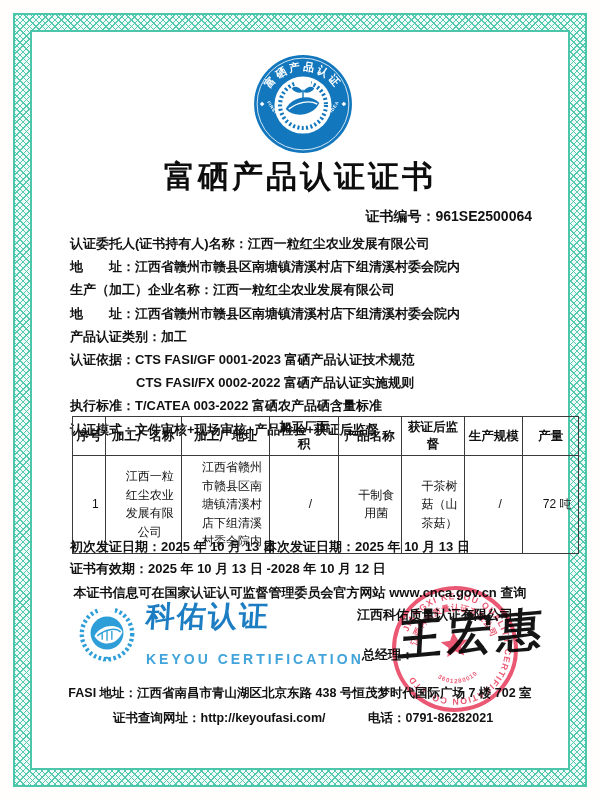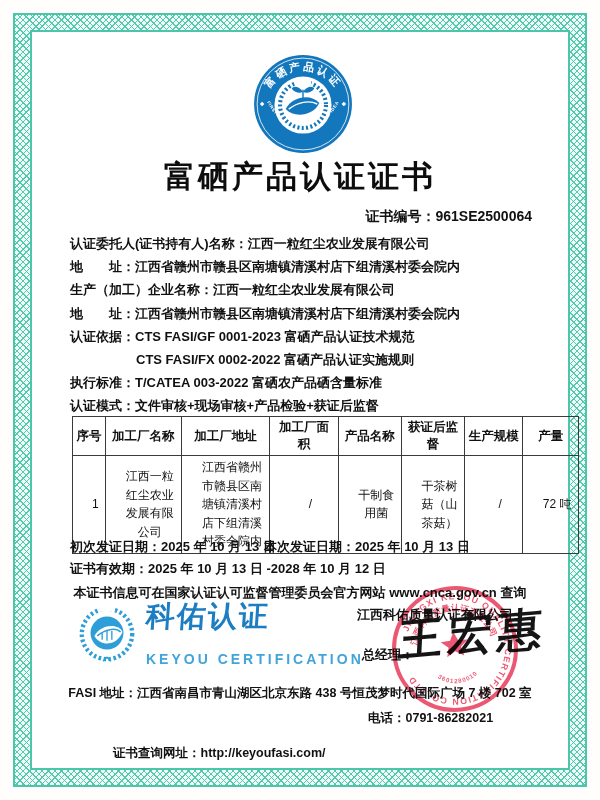--- a/index.html
+++ b/index.html
@@ -35,21 +35,21 @@
   .query-note{left:0;top:584px;width:100%;text-align:center;font-size:13px;font-weight:700;}
   .issuer-logo{left:76px;top:601px;display:flex;align-items:center;gap:8px;}
   .logo-text-cn{font-size:29px;font-weight:900;color:#1c7dc3;letter-spacing:2px;transform:skewX(-4deg);display:block;line-height:30px;}
   .logo-text-en{font-size:14px;font-weight:700;color:#41a4da;letter-spacing:3px;display:block;margin-top:20px;}
   .company{left:357px;top:606px;font-size:13px;font-weight:700;}
   .manager{left:362px;top:646px;font-size:13px;font-weight:700;}
   .signature{left:398px;top:604px;font-size:44px;font-weight:700;font-family:"DejaVu Serif",serif;
     transform:rotate(-5deg) skewX(-8deg);color:#151515;letter-spacing:6px;line-height:60px;}
   .seal{left:389px;top:583px;width:132px;height:132px;opacity:.88;mix-blend-mode:multiply;transform:rotate(-6deg);}
   .fasi{left:0;top:685px;width:100%;text-align:center;font-size:12.5px;font-weight:700;}
-  .contact-url{left:113px;top:710px;font-size:12.5px;font-weight:600;margin-top:35px;}
+  .contact-url{left:113px;top:710px;font-size:12.5px;font-weight:600;}
   .contact-phone{left:368px;top:710px;font-size:12.5px;font-weight:700;}
 </style>
 </head>
 <body>
 
 <div class="page">
 
   <div class="frame">
     <div class="frame-inner"></div>
   </div>
@@ -85,20 +85,21 @@
 
     <div class="abs title">富硒产品认证证书</div>
 
     <div class="abs cert-no">证书编号：961SE2500064</div>
 
     <div class="abs info">
       <div>认证委托人(证书持有人)名称：江西一粒红尘农业发展有限公司</div>
       <div>地　　址：江西省赣州市赣县区南塘镇清溪村店下组清溪村委会院内</div>
       <div>生产（加工）企业名称：江西一粒红尘农业发展有限公司</div>
       <div>地　　址：江西省赣州市赣县区南塘镇清溪村店下组清溪村委会院内</div>
+      <div>产品认证类别：加工</div>
       <div>认证依据：CTS FASI/GF 0001-2023 富硒产品认证技术规范</div>
       <div class="cont">CTS FASI/FX 0002-2022 富硒产品认证实施规则</div>
       <div>执行标准：T/CATEA 003-2022 富硒农产品硒含量标准</div>
       <div>认证模式：文件审核+现场审核+产品检验+获证后监督</div>
     </div>
 
     <table class="abs scope-table">
       <colgroup>
         <col style="width:6.5%">
           <col style="width:15%">

